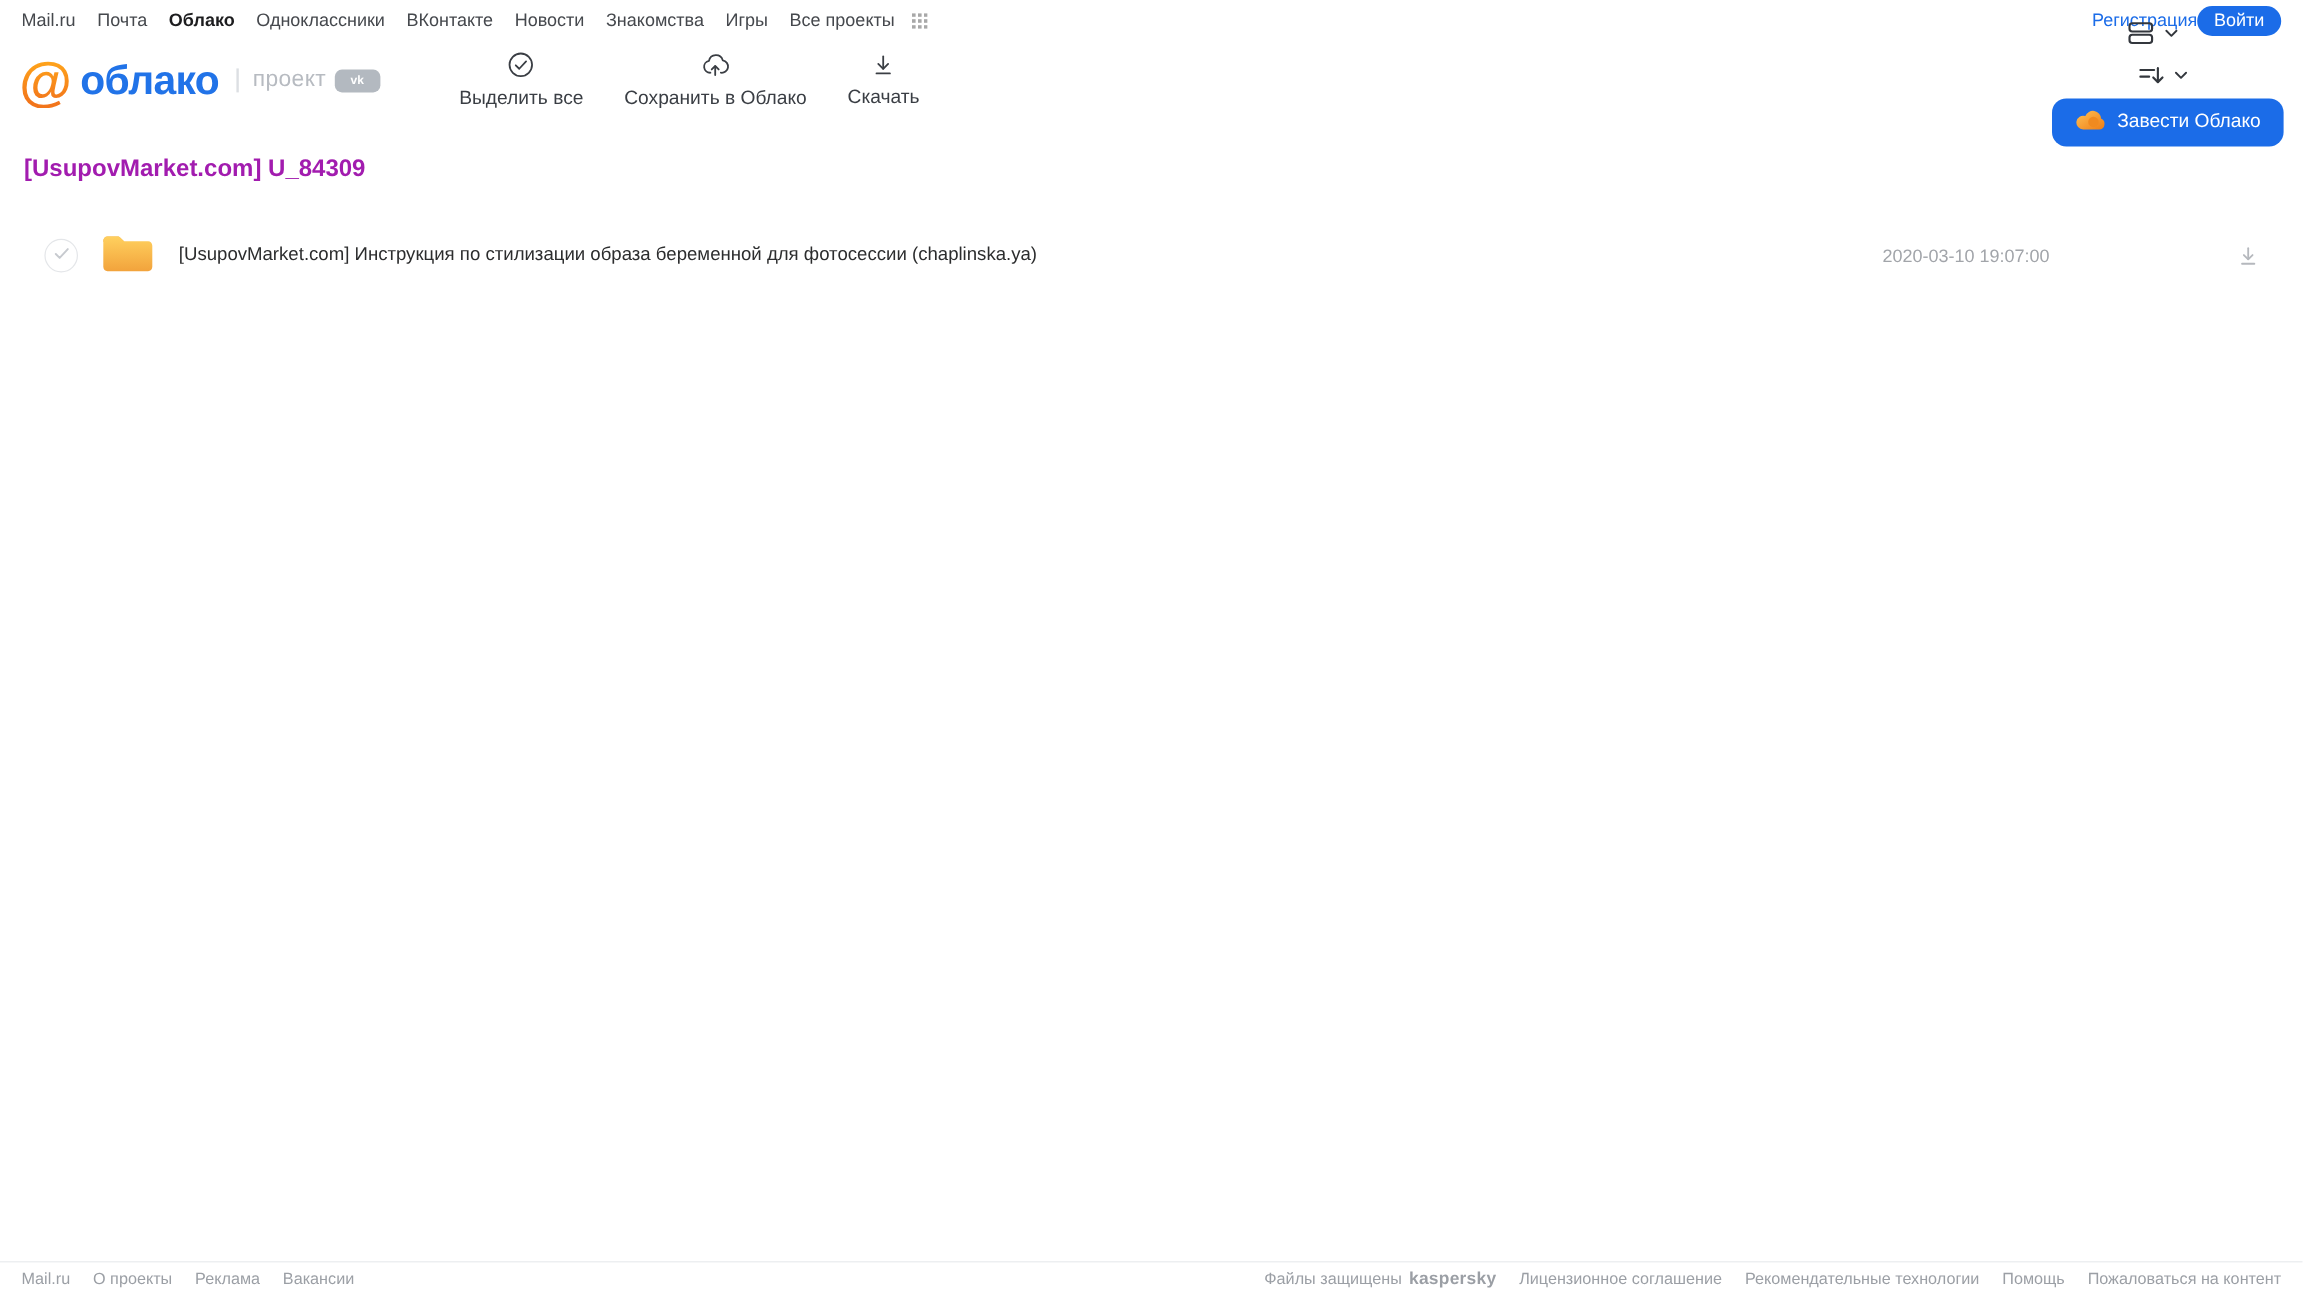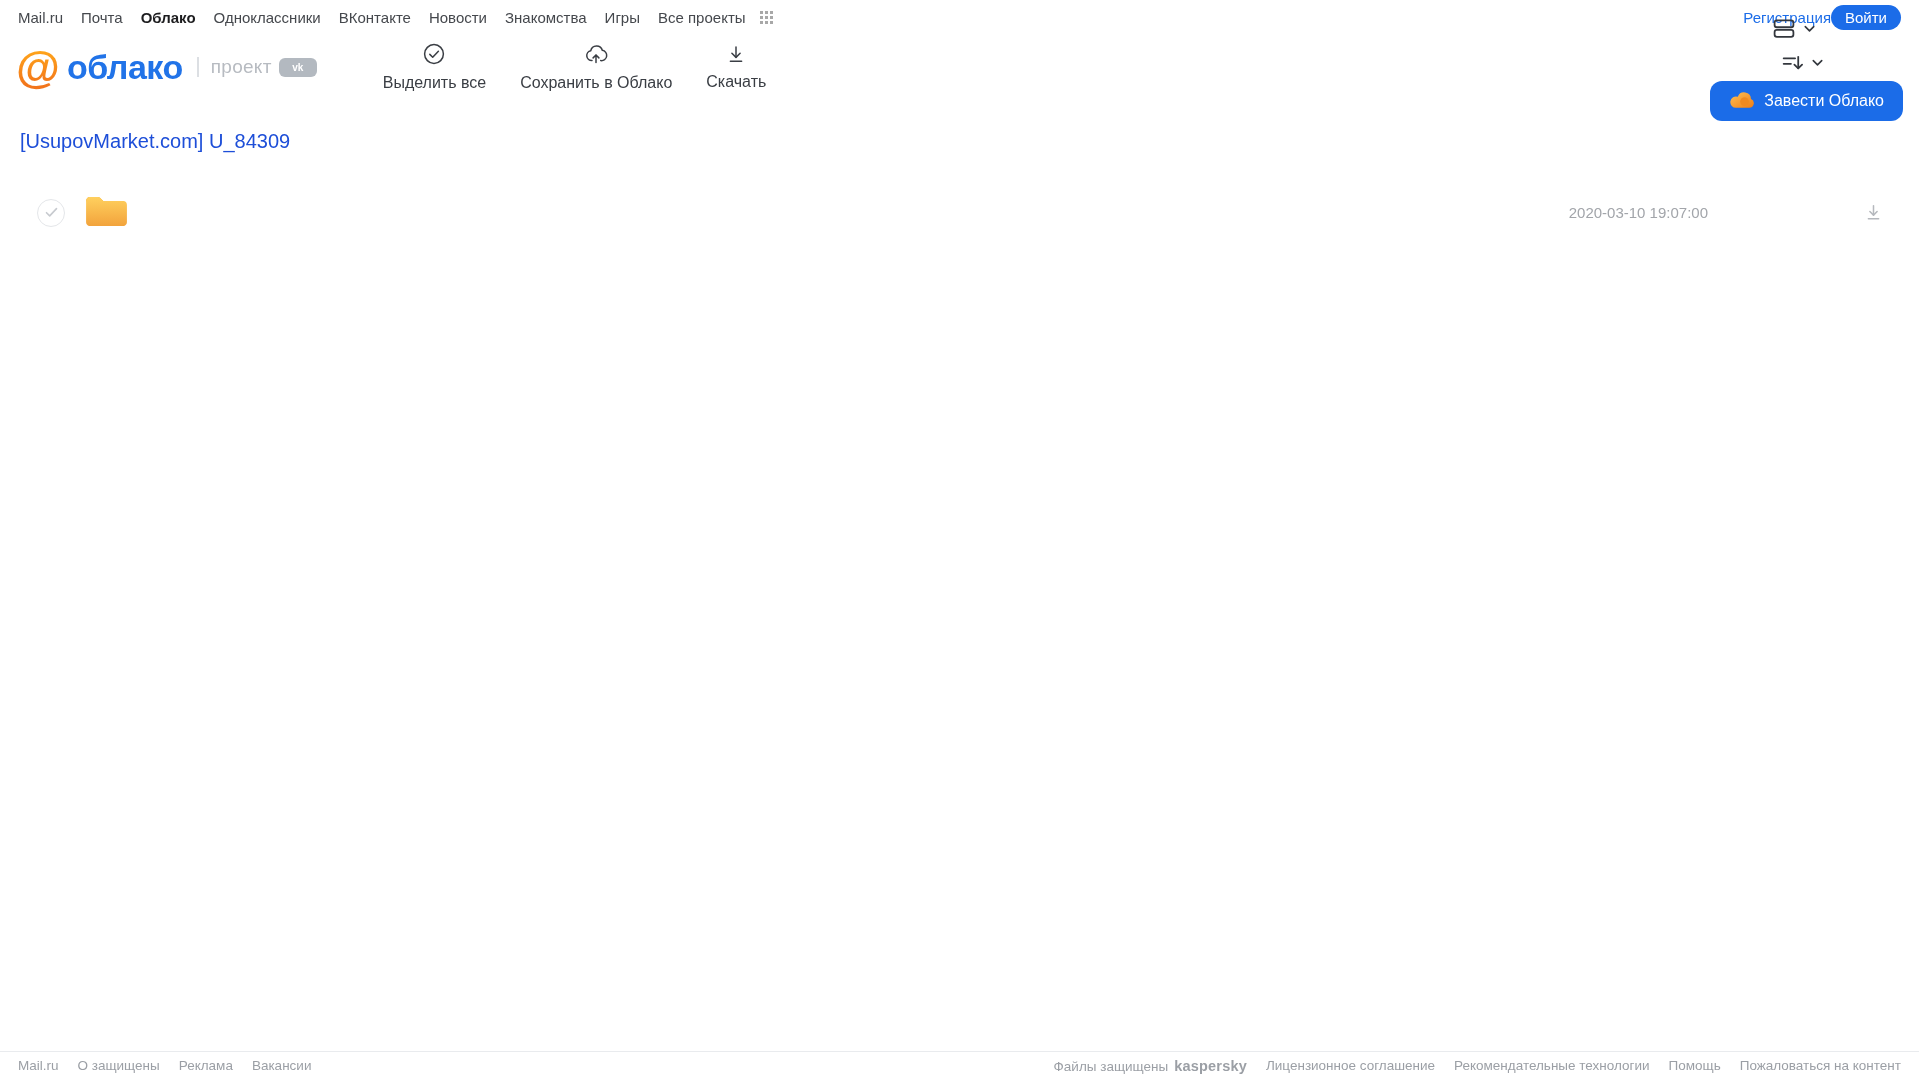--- a/index.html
+++ b/index.html
@@ -32,21 +32,21 @@
   .tool svg{display:block;}
 
   .header-right{margin-left:auto;display:flex;align-items:center;flex-direction:column;}
   .icon-btn{display:flex;align-items:center;gap:5px;cursor:pointer;padding:4px;}
   .icon-btn + .icon-btn{margin-left:18px;}
   .cta-btn{margin-left:26px;height:40px;border:none;border-radius:12px;background:#1b6ce8;color:#fff;
            font-size:16px;font-family:"Liberation Sans",sans-serif;display:flex;align-items:center;
            gap:10px;padding:0 19px;cursor:pointer;}
 
   
-  .page-title{margin:30px 0 0 20px;font-size:20px;color:#1d4ed8;font-weight:400;}
+  .page-title{margin:30px 0 0 20px;font-size:20px;color:#a21caf;font-weight:700;}
   .file-row{margin-top:34px;display:flex;align-items:center;padding:6px 36px 6px 37px;cursor:pointer;}
   .row-checkbox{width:26px;height:26px;border-radius:50%;border:1px solid #e4e6e9;background:#fff;
                 display:flex;align-items:center;justify-content:center;flex:0 0 auto;cursor:pointer;}
   .folder-icon{margin-left:19px;flex:0 0 auto;}
   .file-name{margin-left:20px;font-size:15.5px;color:#2c2d2e;text-decoration:none;}
   .file-date{margin-left:auto;font-size:15px;color:#a2a5aa;white-space:nowrap;}
   .row-download{margin-left:156px;cursor:pointer;display:flex;align-items:center;}
 
   
   .footer{position:absolute;left:0;right:0;bottom:0;height:27px;border-top:1px solid #e9ebee;
@@ -196,34 +196,35 @@
         <defs>
           <linearGradient id="fg" x1="0" y1="0" x2="0" y2="1">
             <stop offset="0" stop-color="#ffd05e"></stop>
             <stop offset="1" stop-color="#f2a33c"></stop>
           </linearGradient>
         </defs>
         <path d="M2 8.2C2 6 3.6 4.2 5.6 4.2h8.6c.9 0 1.8.4 2.4 1l3.6 3.6H2z" fill="#eda73e"></path>
         <path d="M2 8.2C2 6 3.6 4.2 5.6 4.2h8.6c.9 0 1.8.4 2.4 1l3.1 3.1h20.7c2 0 3.6 1.7 3.6 3.8v18.1c0 2.1-1.6 3.8-3.6 3.8H5.6c-2 0-3.6-1.7-3.6-3.8V8.2z" fill="url(#fg)"></path>
       </svg>
     </span>
+    <a class="file-name">[UsupovMarket.com] Инструкция по стилизации образа беременной для фотосессии (chaplinska.ya)</a>
     <span class="file-date">2020-03-10 19:07:00</span>
     <span class="row-download">
       <svg width="19" height="19" viewBox="0 0 20 20" fill="none" stroke="#b5b8bd" stroke-width="1.6" stroke-linecap="round" stroke-linejoin="round">
         <path d="M10 3v9.6"></path>
         <path d="M6.2 9l3.8 3.8L13.8 9"></path>
         <path d="M4.6 16.6h10.8"></path>
       </svg>
     </span>
   </div>
 
   <div class="footer">
     <div class="footer-left">
       <a>Mail.ru</a>
-      <a>О защищены</a>
+      <a>О проекты</a>
       <a>Реклама</a>
       <a>Вакансии</a>
     </div>
     <div class="footer-right">
       <span class="kasp-wrap">
         <span>Файлы защищены</span>
         <a class="kasp-brand">kaspersky</a>
       </span>
       <a>Лицензионное соглашение</a>
       <a>Рекомендательные технологии</a>

